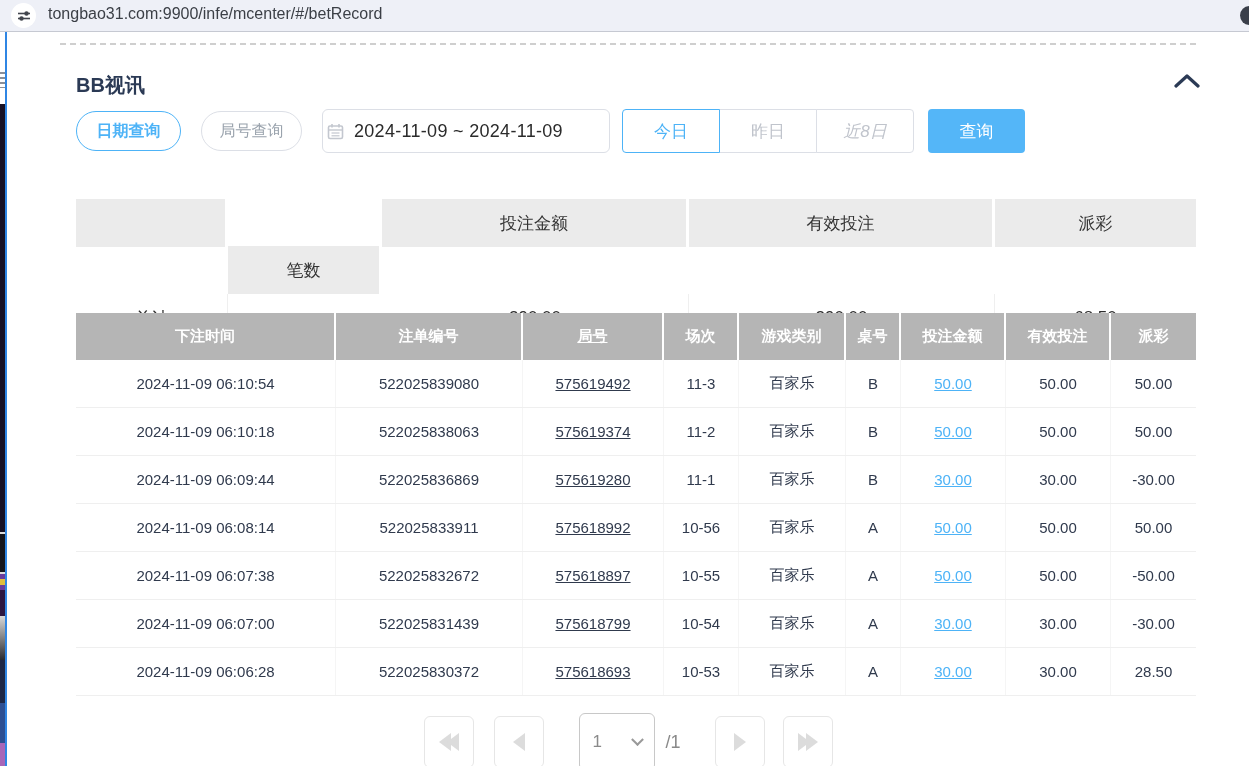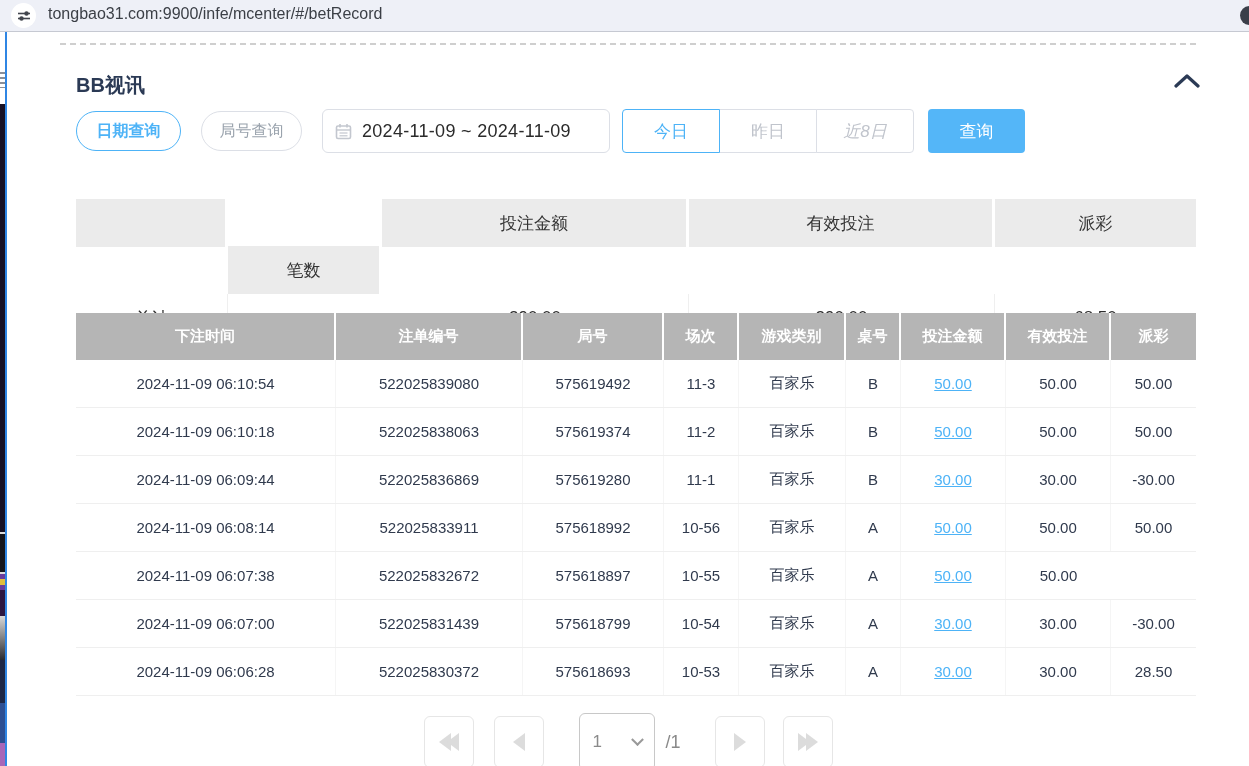--- a/index.html
+++ b/index.html
@@ -43,21 +43,21 @@
   .collapse { position:absolute; right:-4px; top:2px; cursor:pointer; }
 
   
   .filters { position:absolute; top:77px; left:68px; height:44px; display:flex; align-items:center; }
   .pill { height:40px; border-radius:20px; background:#fff; font-size:16px; cursor:pointer;
     border:1px solid #dcdfe6; color:var(--text-muted, #9aa3ad); }
   .pill.active { border-color:var(--accent, #4db3f7); color:var(--accent, #4db3f7); font-weight:bold; }
   .pill-date { width:105px; margin-right:20px; }
   .pill-round { width:101px; margin-right:20px; }
   .date-input { width:288px; height:44px; border:1px solid #dcdfe6; border-radius:6px;
-    display:flex; align-items:center; padding:0 12px; margin-right:12px; background:#fff; cursor:pointer; }
+    display:flex; align-items:center; padding:0 4px; margin-right:12px; background:#fff; cursor:pointer; }
   .date-input svg { flex:0 0 auto; margin-right:10px; }
   .date-value { font-size:18px; color:#2b2b2b; letter-spacing:0.3px; }
   .btn-group { display:flex; margin-right:14px; }
   .gbtn { width:98px; height:44px; background:#fff; border:1px solid #dcdfe6; font-size:17px;
     color:var(--text-disabled, #c0c4cc); cursor:pointer; margin-left:-1px; }
   .gbtn:first-child { margin-left:0; border-radius:4px 0 0 4px; }
   .gbtn:last-child { border-radius:0 4px 4px 0;font-style:italic; }
   .gbtn.active { border:1px solid var(--accent, #4db3f7); color:var(--accent, #4db3f7); position:relative; z-index:2; }
   .search-btn { width:97px; height:44px; border:none; border-radius:4px; font-size:17px;
     background:var(--accent-fill, #54b6f8); color:#fff; cursor:pointer; }
@@ -79,21 +79,21 @@
   .btable { position:absolute; top:281px; left:68px; width:1120px; }
   .t-header { display:flex; }
   .t-header .cell { height:47px; background:var(--table-header-bg, #b5b5b5); color:#fff;
     font-size:15px; font-weight:bold; display:flex; align-items:center; justify-content:center;
     border-right:2px solid #fff; }
   .t-header .cell:last-child { border-right:none; }
   .trow { display:flex; border-bottom:1px solid #efefef; }
   .trow .cell { height:47px; background:#fff; color:var(--text-dark, #303a4d); font-size:15px;
     display:flex; align-items:center; justify-content:center; border-right:1px solid #f5f5f5; }
   .trow .cell:last-child { border-right:none; }
-  .c1 { width:260px; } .c2 { width:187px; } .c3 { width:141px; } .c4 { width:75px; }
+  .c1 { width:260px; } .c2 { width:187px; } .c3 { width:141px;text-decoration:underline; } .c4 { width:75px; }
   .c5 { width:107px; } .c6 { width:55px; } .c7 { width:105px; } .c8 { width:105px; } .c9 { width:85px; }
   .amount-link { color:var(--link, #4db3f7); text-decoration:underline; cursor:pointer; }
   .neg { color:var(--negative, #f5465e); }
 
   
   .pagination { position:absolute; top:684px; left:0; width:1241px;
     display:flex; justify-content:center; align-items:flex-start; }
   .pg-btn { width:50px; height:52px; background:#fff; border:1px solid #e6e6e6; border-radius:6px;
     display:flex; align-items:center; justify-content:center; cursor:pointer; }
   .tri-l { width:0; height:0; border-top:9px solid transparent; border-bottom:9px solid transparent;
@@ -266,20 +266,21 @@
     <div class="cell c1">2024-11-09 06:07:38</div>
     <div class="cell c2">522025832672</div>
     <div class="cell c3">575618897</div>
     <div class="cell c4">10-55</div>
     <div class="cell c5">百家乐</div>
     <div class="cell c6">A</div>
     <div class="cell c7">
               <a class="amount-link">50.00</a>
             </div>
     <div class="cell c8">50.00</div>
+    <div class="cell c9 neg">-50.00</div>
   </div>
 
   <div class="trow">
     <div class="cell c1">2024-11-09 06:07:00</div>
     <div class="cell c2">522025831439</div>
     <div class="cell c3">575618799</div>
     <div class="cell c4">10-54</div>
     <div class="cell c5">百家乐</div>
     <div class="cell c6">A</div>
     <div class="cell c7">

